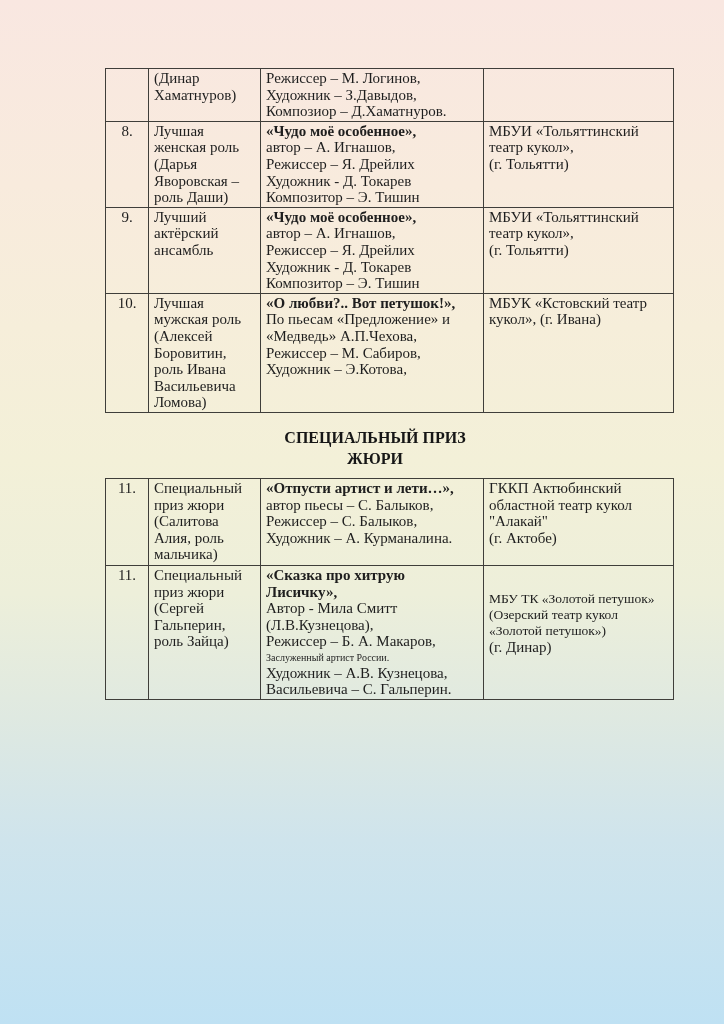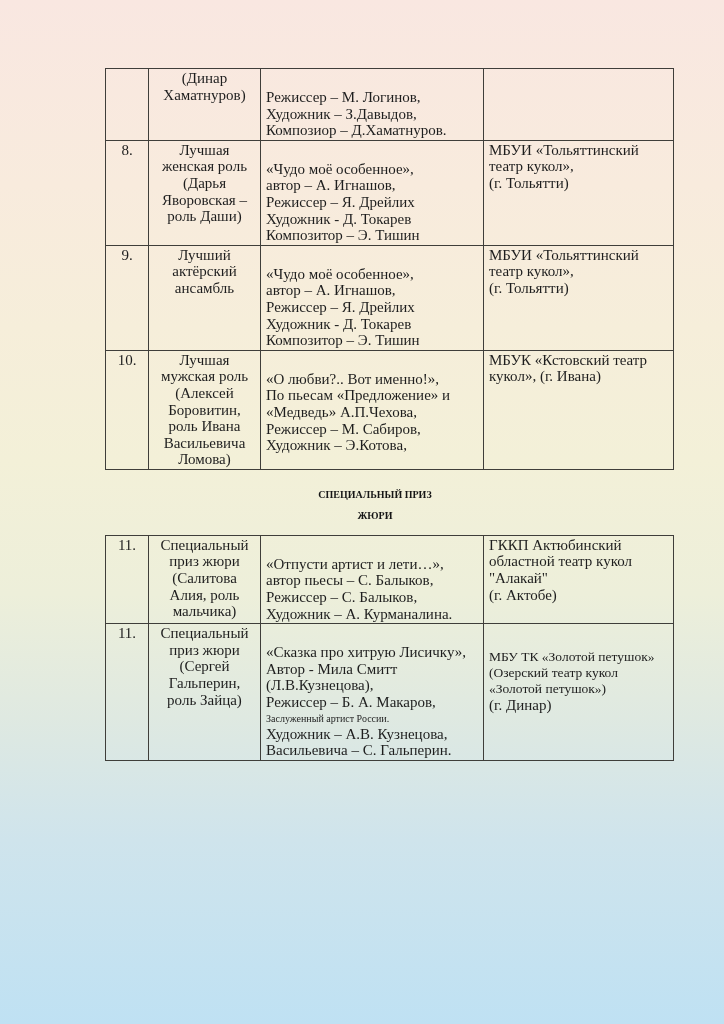--- a/index.html
+++ b/index.html
@@ -22,31 +22,31 @@
   }
   table.awards td {
     border: 1px solid #3f3e3a;
     vertical-align: top;
     padding: 1px 5px 1px 5px;
     font-size: 15px;
     line-height: 16.6px;
     overflow: hidden;
   }
   td.c-num { text-align: center; padding-left: 2px; padding-right: 2px; }
-  td.c-award { text-align: center; }
+  td.c-award { }
   .pre { white-space: pre-line; }
-  .play-title { font-weight: normal; white-space: pre-line; margin-top: 19px; }
+  .play-title { font-weight: bold; white-space: pre-line; }
   .small-note { font-size: 10px; line-height: 15px; }
   .theater-small { font-size: 13.5px; line-height: 16px; margin-top: 24px; }
   .section-heading {
     width: 540px;
     margin: 14px 0 9px 105px;
     text-align: center;
     font-weight: bold;
-    font-size: 10px;
+    font-size: 16px;
     line-height: 21px;
     white-space: pre-line;
     color: #161616;
   }
 </style>
 </head>
 <body>
 
 <div class="content">
 
@@ -121,21 +121,21 @@
         <td class="c-award">
             <div class="pre">Лучшая
 мужская роль
 (Алексей
 Боровитин,
 роль Ивана
 Васильевича
 Ломова)</div>
           </td>
         <td>
-          <div class="play-title">«О любви?.. Вот именно!»,</div>
+          <div class="play-title">«О любви?.. Вот петушок!»,</div>
           <div class="pre">По пьесам «Предложение» и
 «Медведь» А.П.Чехова,
 Режиссер – М. Сабиров,
 Художник – Э.Котова,</div>
         </td>
         <td>
             <div class="pre">МБУК «Кстовский театр
 кукол», (г. Ивана)</div>
           </td>
       </tr>

